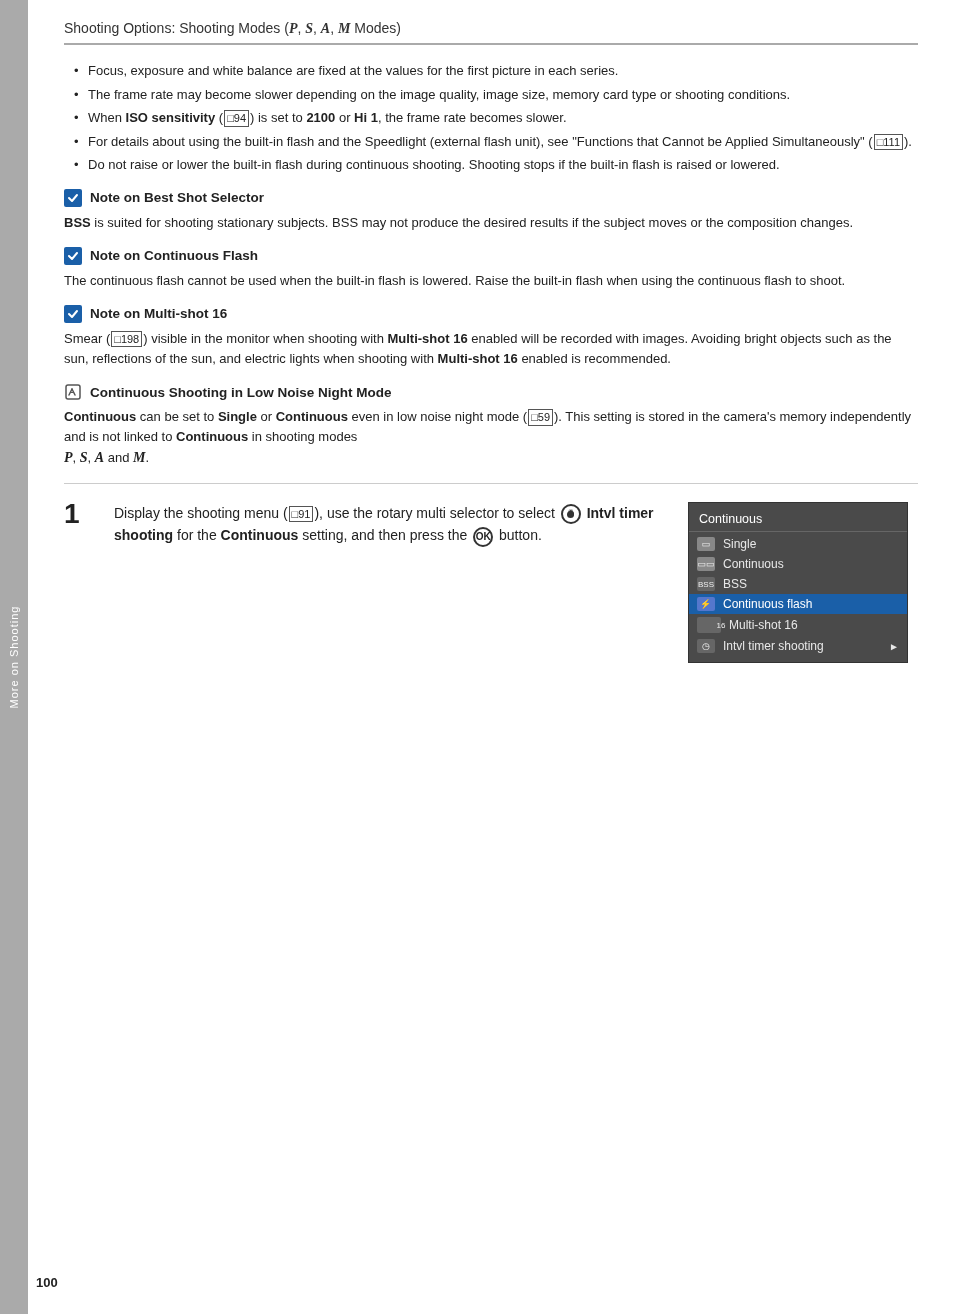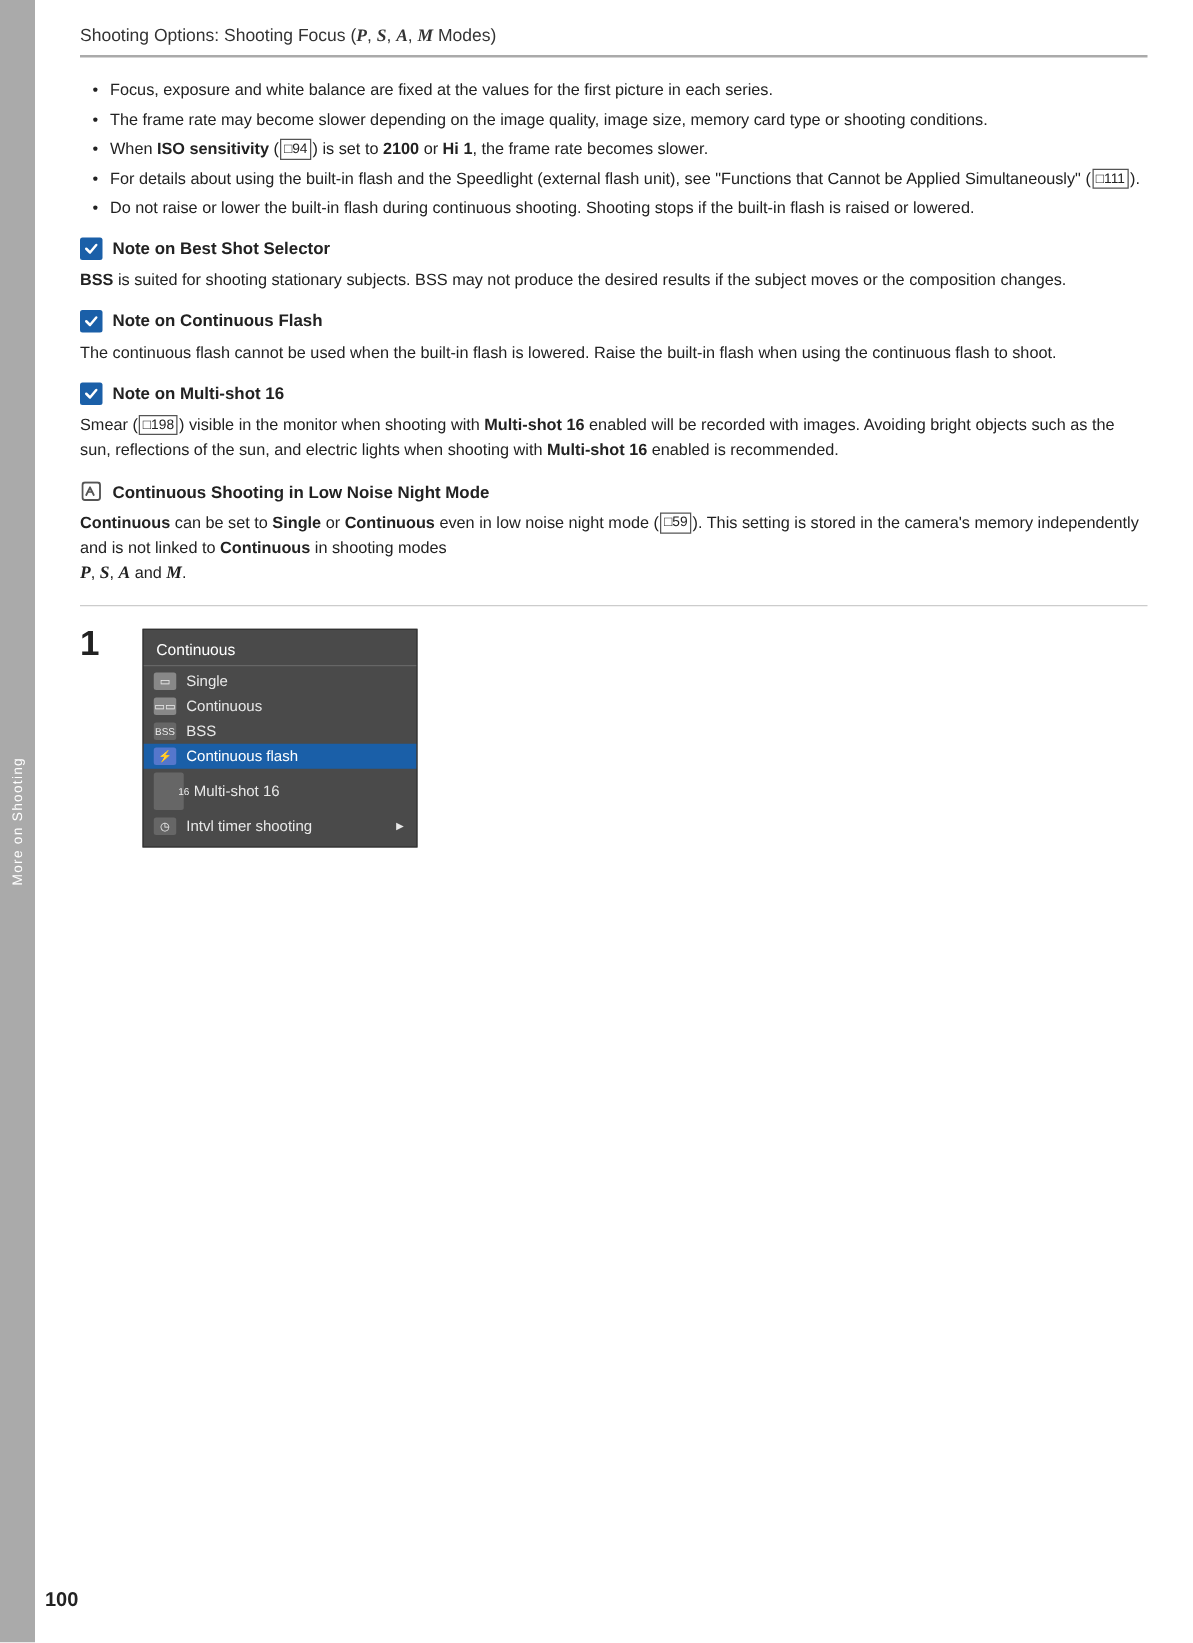--- a/index.html
+++ b/index.html
@@ -121,21 +121,21 @@
       font-style: italic;
       font-size: 14px;
       font-family: 'Times New Roman', serif;
     }
 
     
     .page-number {
       position: absolute;
       bottom: 24px;
       left: 36px;
-      font-size: 16px;
+      font-size: 13px;
       font-weight: bold;
     }
 
     
     .interval-section {
       margin-top: 10px;
     }
     .interval-title {
       font-size: 15px;
       font-weight: bold;
@@ -274,21 +274,21 @@
 
 <div class="page-wrapper">
 
   <div class="side-tab">
     <span class="side-tab-text">More on Shooting</span>
   </div>
 
   <div class="main-content">
 
     <div class="page-header">
-      <span>Shooting Options: Shooting Focus (</span><span class="mode-sym">P</span>, <span class="mode-sym">S</span>, <span class="mode-sym">A</span>, <span class="mode-sym">M</span><span> Modes)</span>
+      <span>Shooting Options: Shooting Modes (</span><span class="mode-sym">P</span>, <span class="mode-sym">S</span>, <span class="mode-sym">A</span>, <span class="mode-sym">M</span><span> Modes)</span>
     </div>
 
     <div class="section">
       <ul class="bullet-list">
         <li>Focus, exposure and white balance are fixed at the values for the first picture in each series.</li>
         <li>The frame rate may become slower depending on the image quality, image size, memory card type or shooting conditions.</li>
         <li>When <span class="bold">ISO sensitivity</span> (<span class="page-ref">□94</span>) is set to <span class="bold">2100</span> or <span class="bold">Hi 1</span>, the frame rate becomes slower.</li>
         <li>For details about using the built-in flash and the Speedlight (external flash unit), see "Functions that Cannot be Applied Simultaneously" (<span class="page-ref">□111</span>).</li>
         <li>Do not raise or lower the built-in flash during continuous shooting. Shooting stops if the built-in flash is raised or lowered.</li>
       </ul>
@@ -352,20 +352,29 @@
         <span class="bold">Continuous</span> can be set to <span class="bold">Single</span> or <span class="bold">Continuous</span> even in low noise night mode (<span class="page-ref">□59</span>). This setting is stored in the camera's memory independently and is not linked to <span class="bold">Continuous</span> in shooting modes<br>
         <span class="mode-sym">P</span>, <span class="mode-sym">S</span>, <span class="mode-sym">A</span> and <span class="mode-sym">M</span>.
       </div>
     </div>
 
     <hr class="divider">
 
 
     <div class="step-row">
       <div class="step-number">1</div>
+      <div class="step-text">
+        Display the shooting menu (<span class="page-ref">□91</span>), use the rotary multi selector to select 
+        <span class="nav-icon" style="display:inline-flex;width:20px;height:20px;border-radius:50%;border:2px solid #333;font-size:8px;vertical-align:middle;margin:0 2px;position:relative;align-items:center;justify-content:center;">
+          <span style="width:7px;height:7px;border-radius:50%;background:#333;position:absolute;"></span>
+          <span style="position:absolute;top:1px;font-size:6px;color:#333;">◉</span>
+        </span>
+        <span class="bold">Intvl timer shooting</span> for the <span class="bold">Continuous</span> setting, and then press the 
+        <span class="ok-button">OK</span> button.
+      </div>
 
       <div class="step-screenshot">
         <div class="menu-box">
           <div class="menu-title-row">Continuous</div>
           <div class="menu-item">
             <span class="menu-icon" style="background:#888;border-radius:2px;font-size:9px;color:#eee;display:inline-flex;align-items:center;justify-content:center;width:18px;height:14px;">▭</span>
             <span>Single</span>
           </div>
           <div class="menu-item">
             <span class="menu-icon" style="background:#888;border-radius:2px;font-size:9px;color:#eee;display:inline-flex;align-items:center;justify-content:center;width:18px;height:14px;">▭▭</span>
@@ -373,21 +382,21 @@
           </div>
           <div class="menu-item">
             <span class="menu-icon" style="background:#666;border-radius:2px;font-size:8px;color:#eee;display:inline-flex;align-items:center;justify-content:center;width:18px;height:14px;">BSS</span>
             <span>BSS</span>
           </div>
           <div class="menu-item highlighted">
             <span class="menu-icon" style="background:#5577cc;border-radius:2px;font-size:9px;color:#eee;display:inline-flex;align-items:center;justify-content:center;width:18px;height:14px;">⚡</span>
             <span>Continuous flash</span>
           </div>
           <div class="menu-item">
-            <span class="menu-icon" style="background:#666;border-radius:2px;font-size:8px;color:#eee;display:inline-flex;align-items:center;justify-content:center;width:18px;height:30px;padding-left:24px;">16</span>
+            <span class="menu-icon" style="background:#666;border-radius:2px;font-size:8px;color:#eee;display:inline-flex;align-items:center;justify-content:center;width:18px;height:16px;padding-left:24px;">16</span>
             <span>Multi-shot 16</span>
           </div>
           <div class="menu-item">
             <span class="menu-icon" style="background:#666;border-radius:2px;font-size:9px;color:#eee;display:inline-flex;align-items:center;justify-content:center;width:18px;height:14px;">◷</span>
             <span>Intvl timer shooting</span>
             <span class="arrow">►</span>
           </div>
         </div>
       </div>
     </div>

